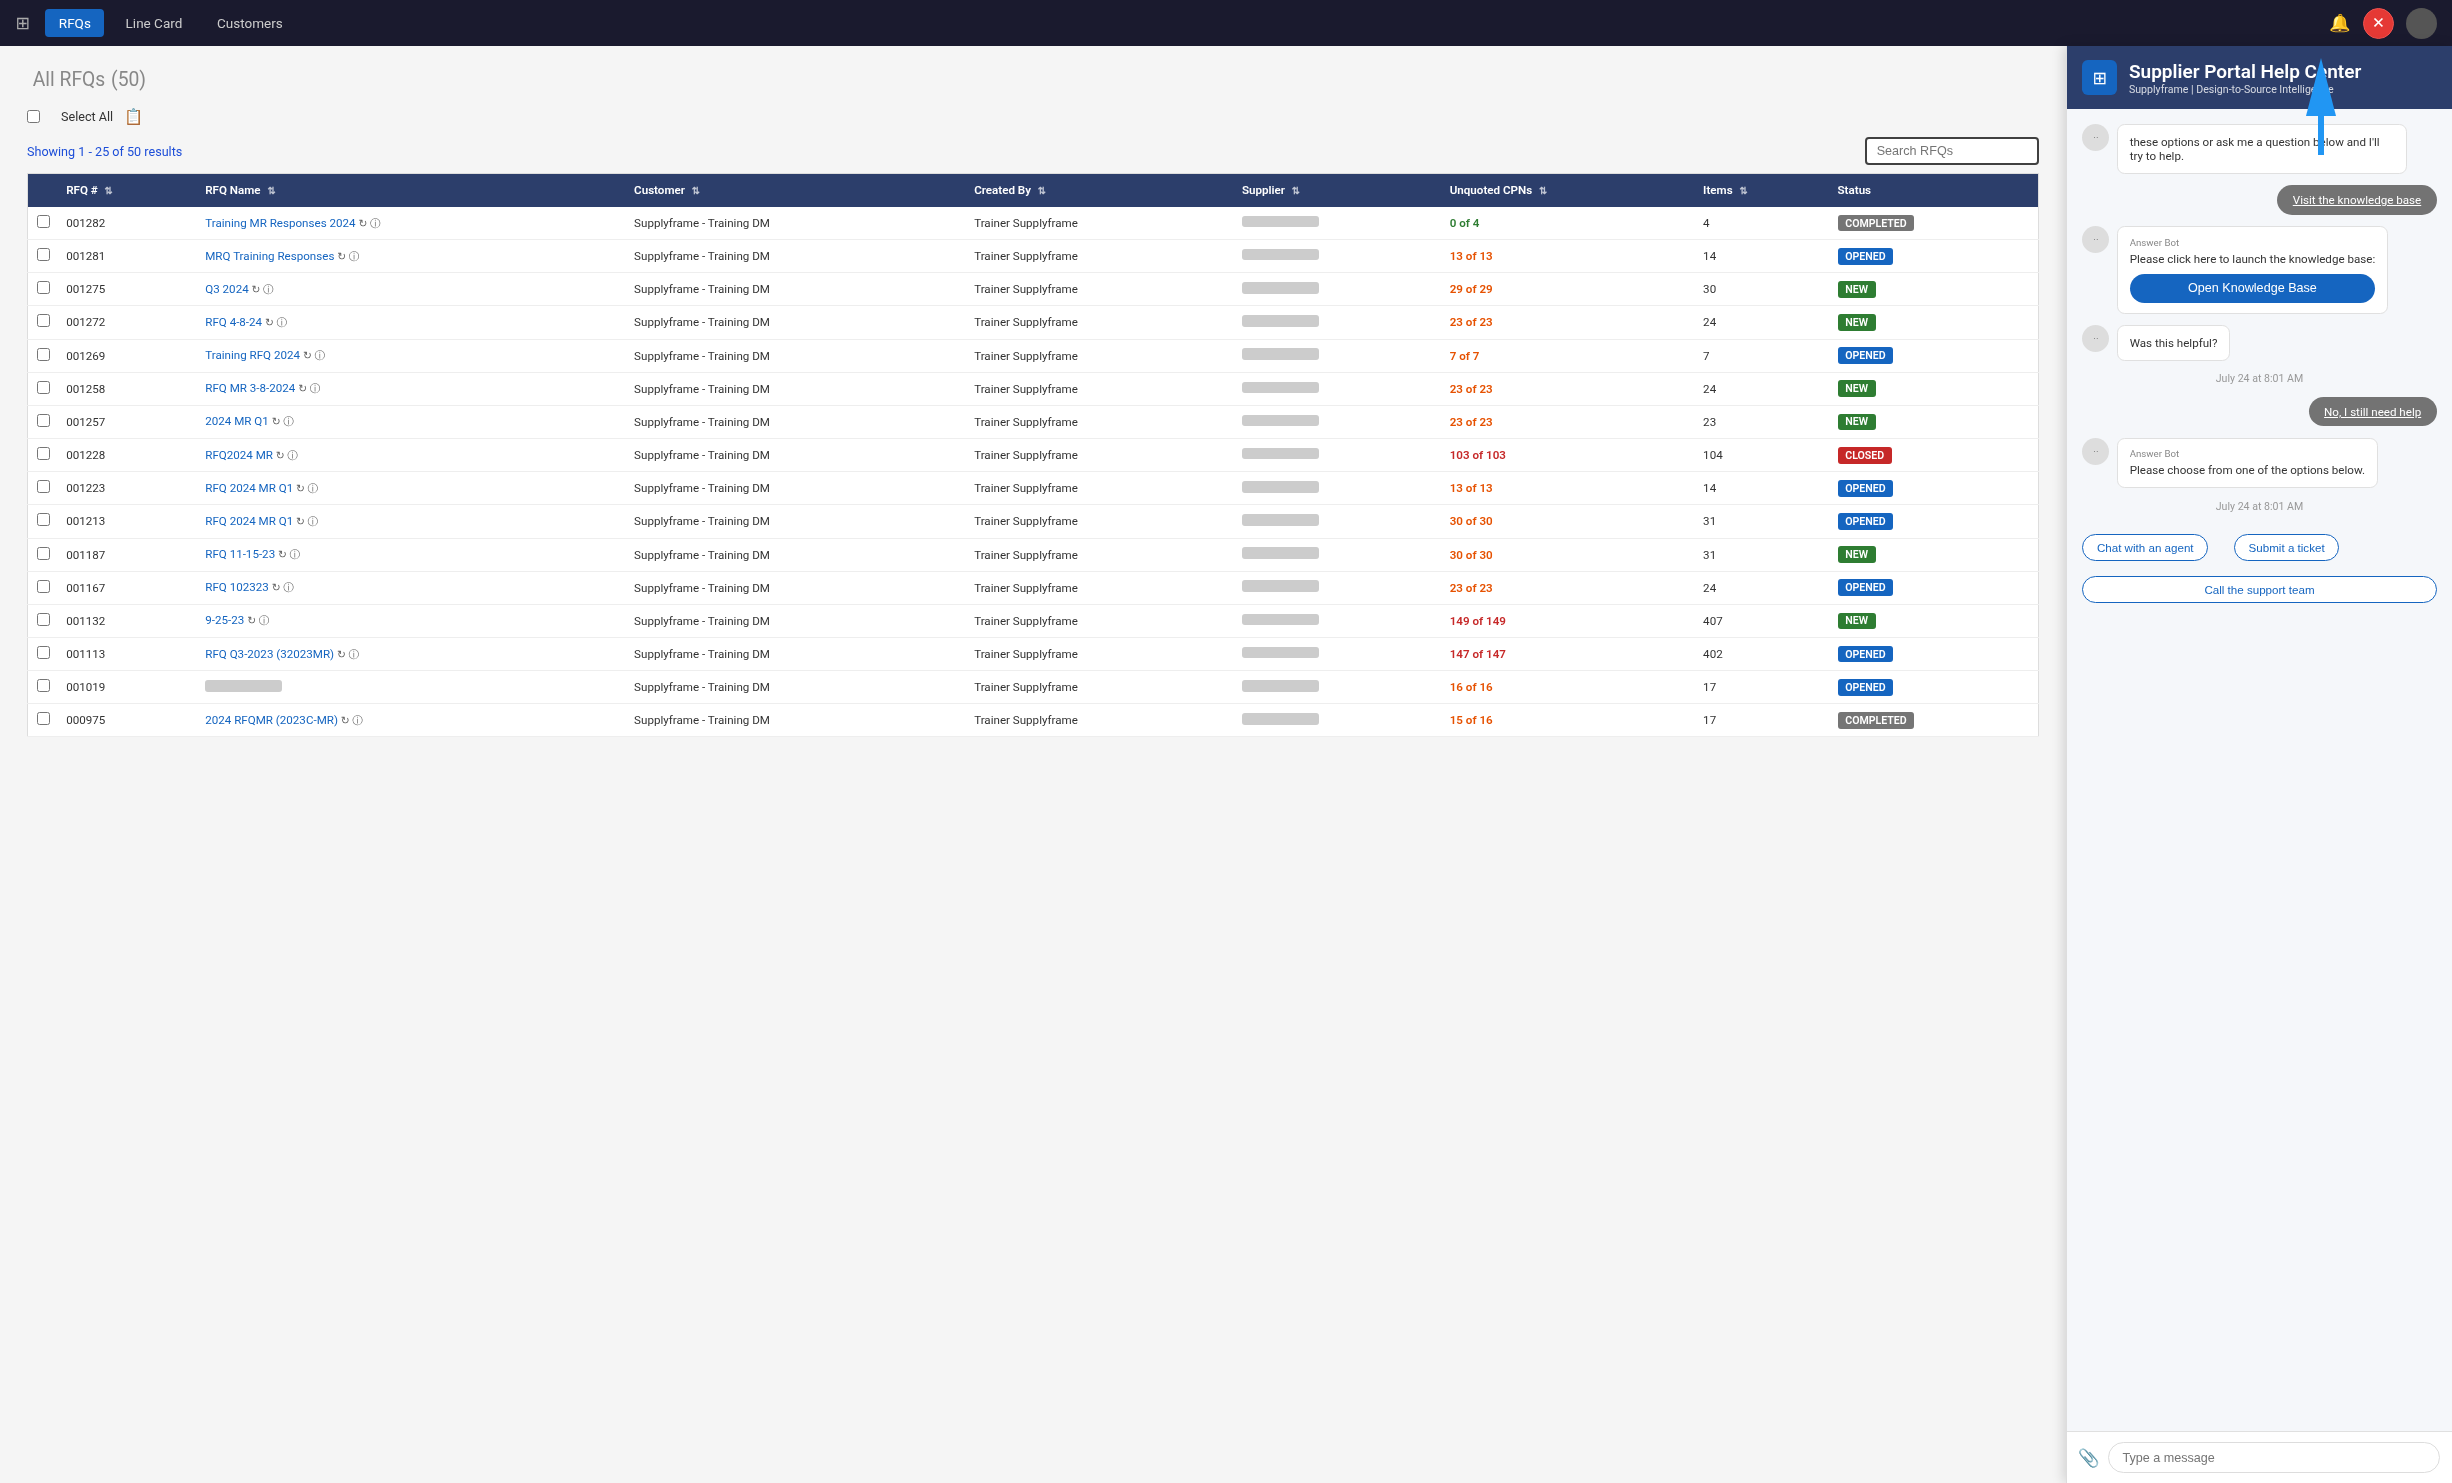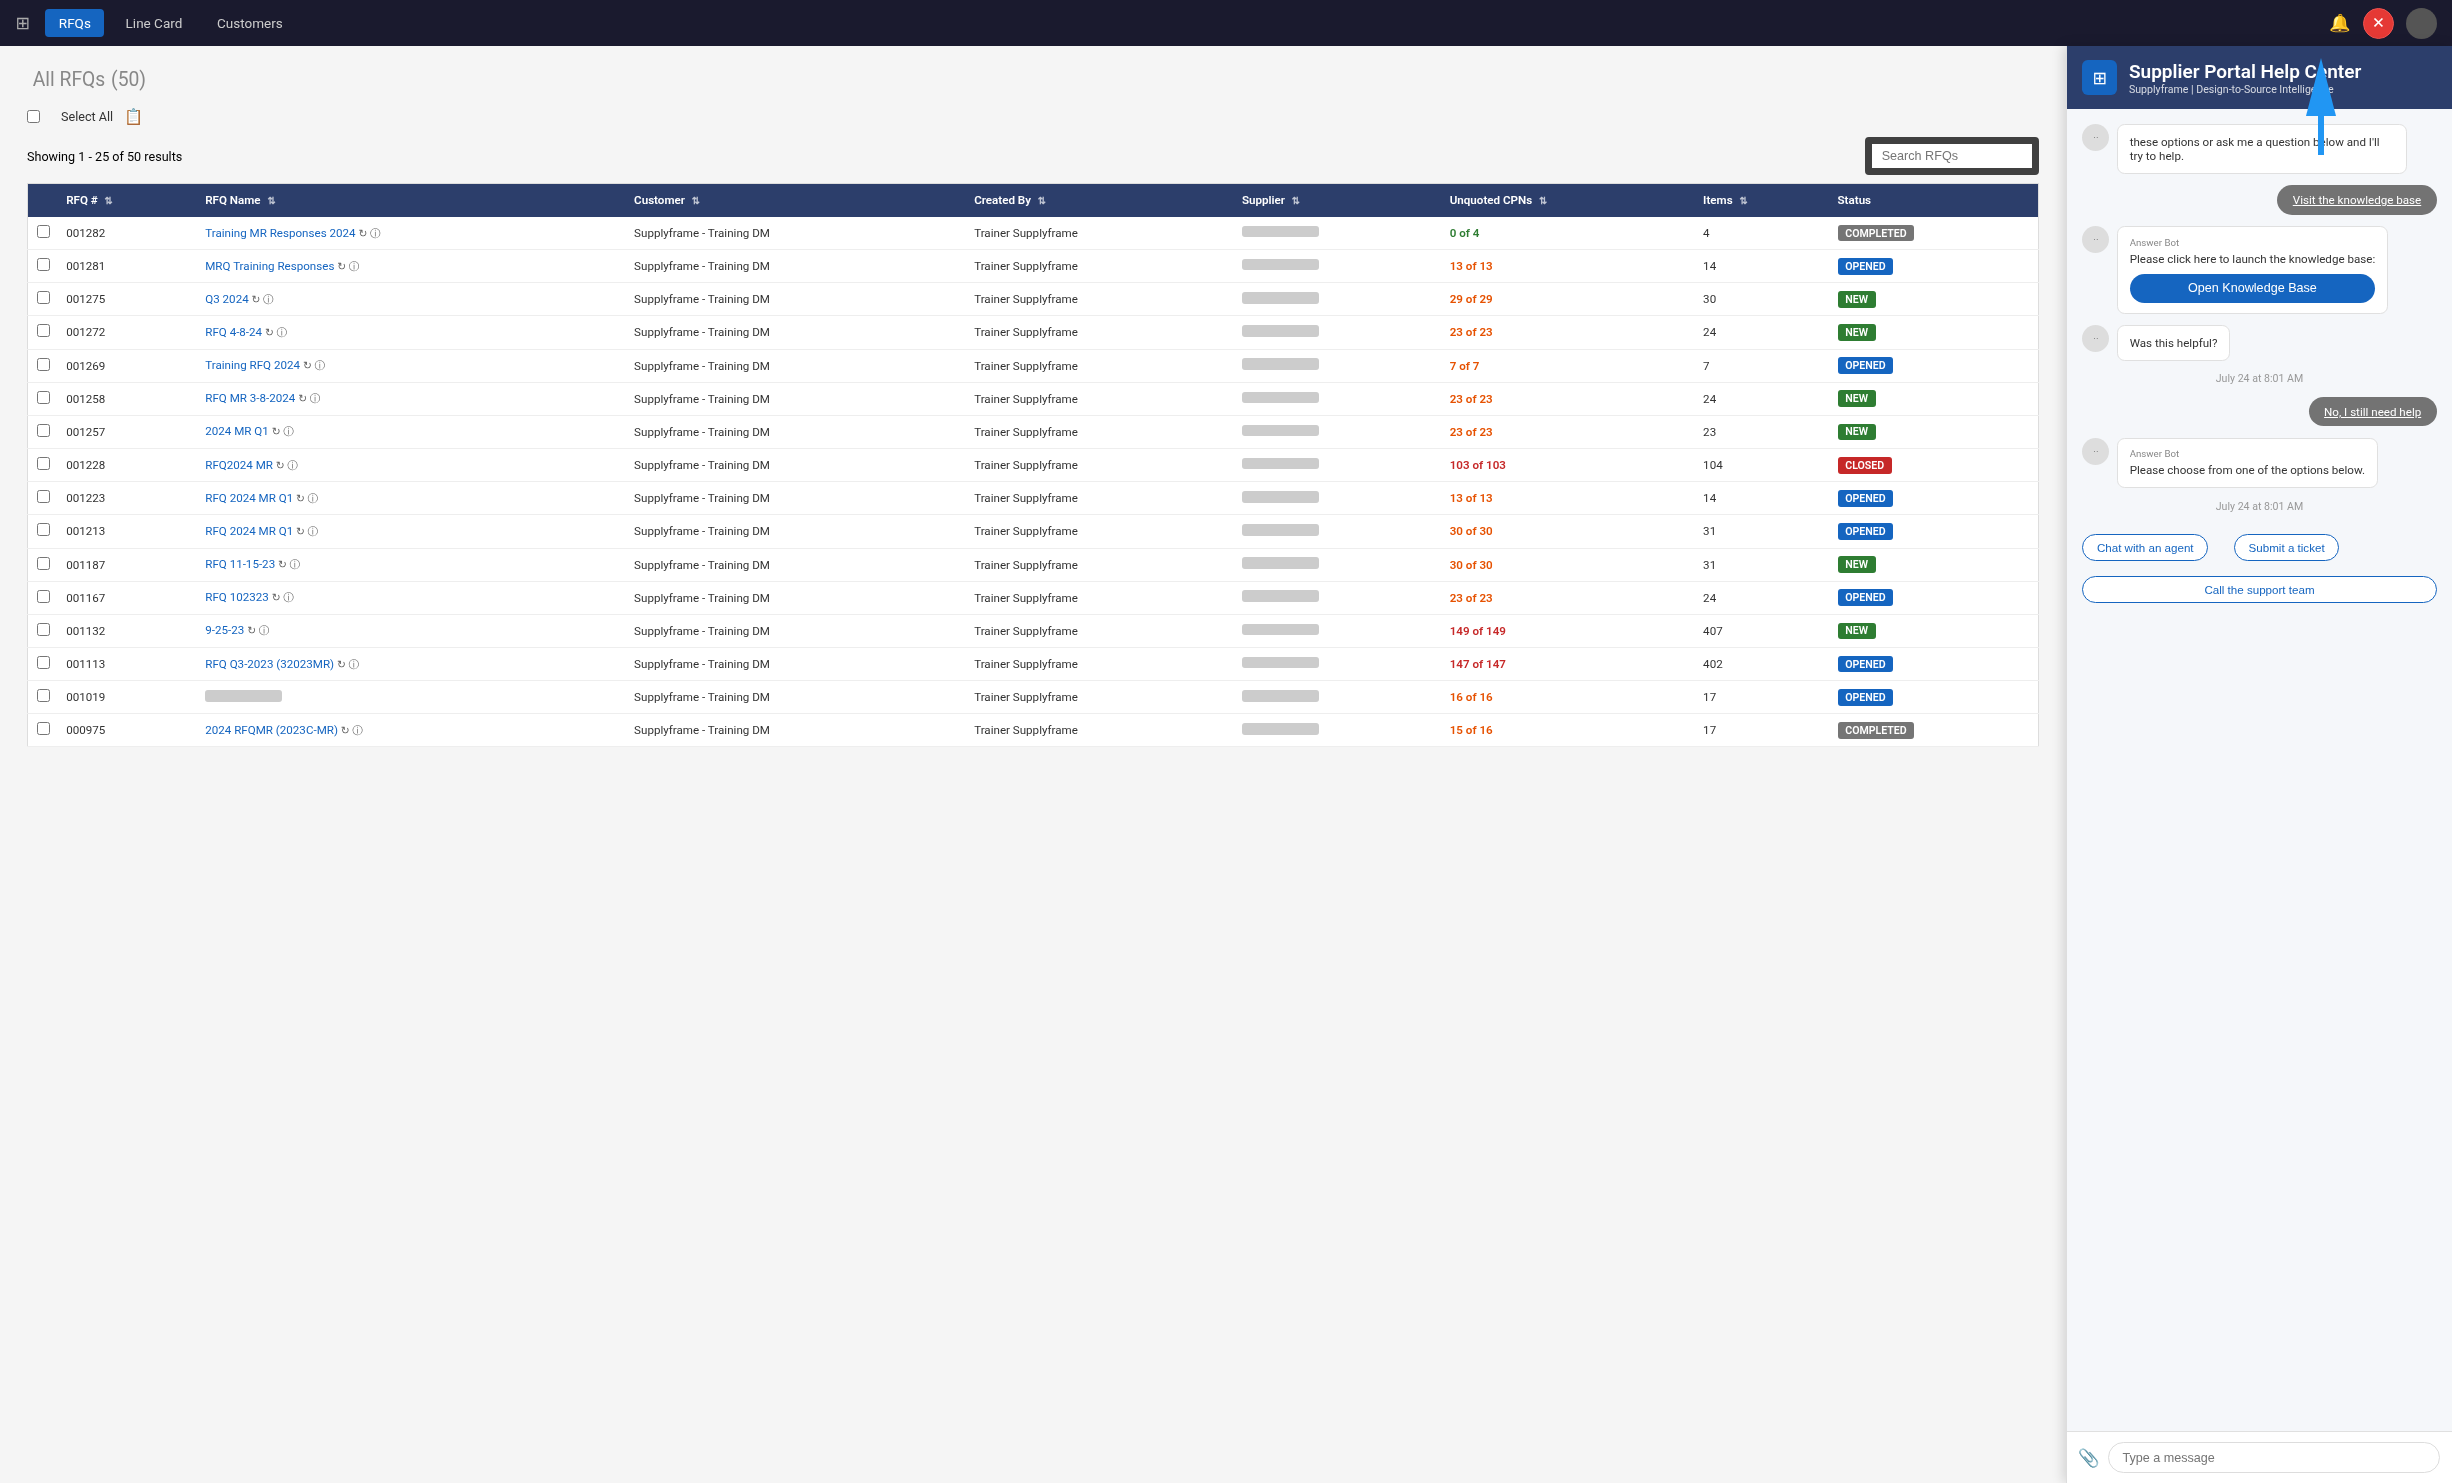--- a/index.html
+++ b/index.html
@@ -77,23 +77,23 @@
     .toolbar input[type=checkbox] { cursor: pointer; }
     .toolbar-icon { color: #555; font-size: 15.4px; cursor: pointer; }
 
     
     .results-bar {
       display: flex;
       align-items: center;
       justify-content: space-between;
       margin-bottom: 7.7px;
     }
-    .results-text { font-size: 12.6px; color: #000000; }
+    .results-text { font-size: 12.6px; color: #1d4ed8; }
     .search-box {
-      border: 7px solid #404040;
+      border: 2px solid #404040;
       border-radius: 3.9px;
       padding: 4.8px 9.7px;
       font-size: 12.6px;
       width: 174px;
       color: #b91c1c;
       margin-left: 27px;
     }
 
     
     .rfq-table {

